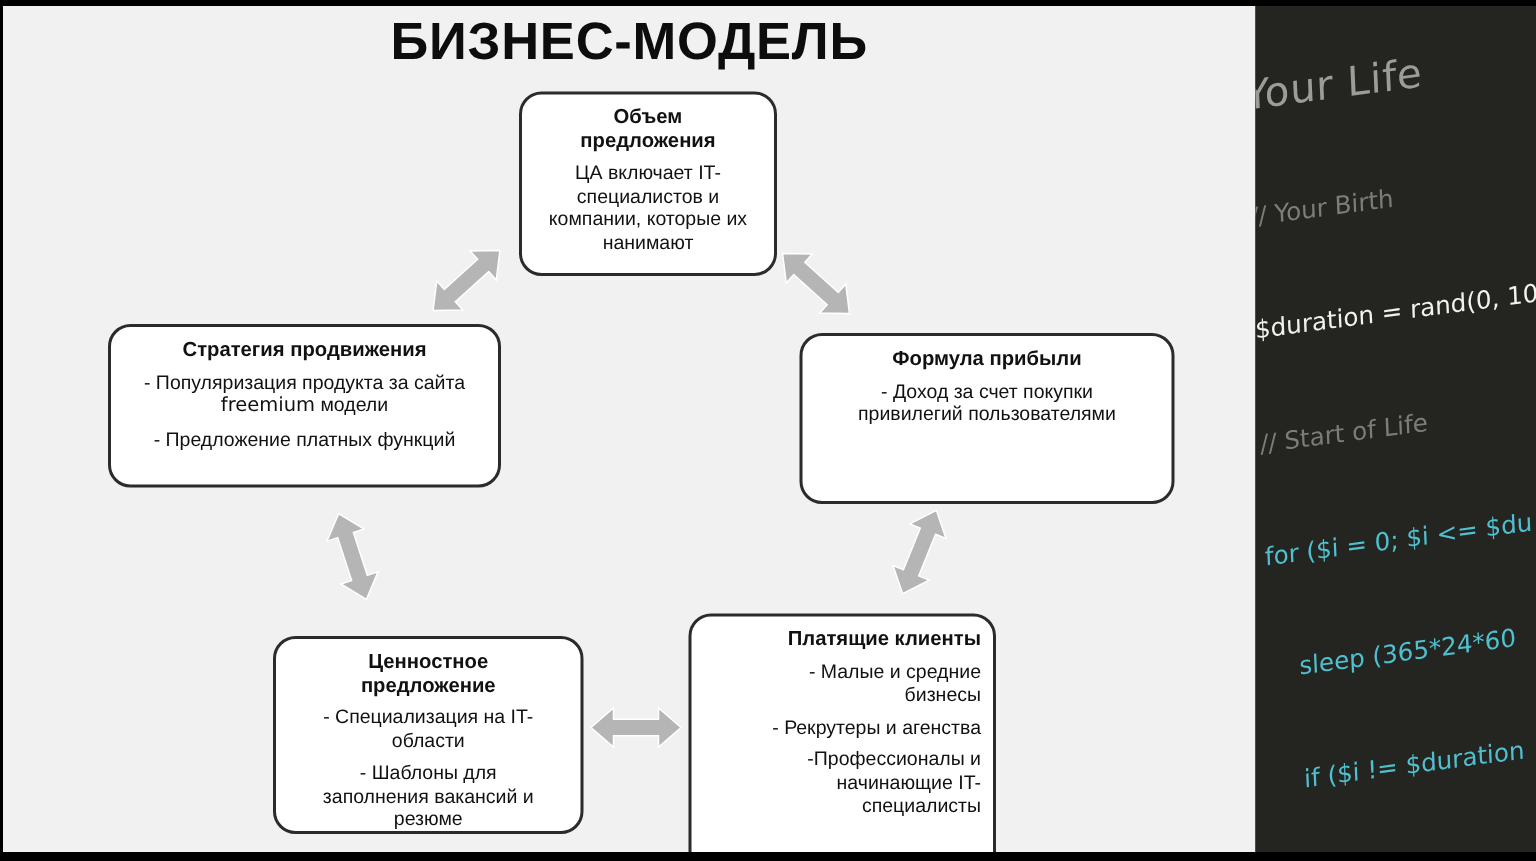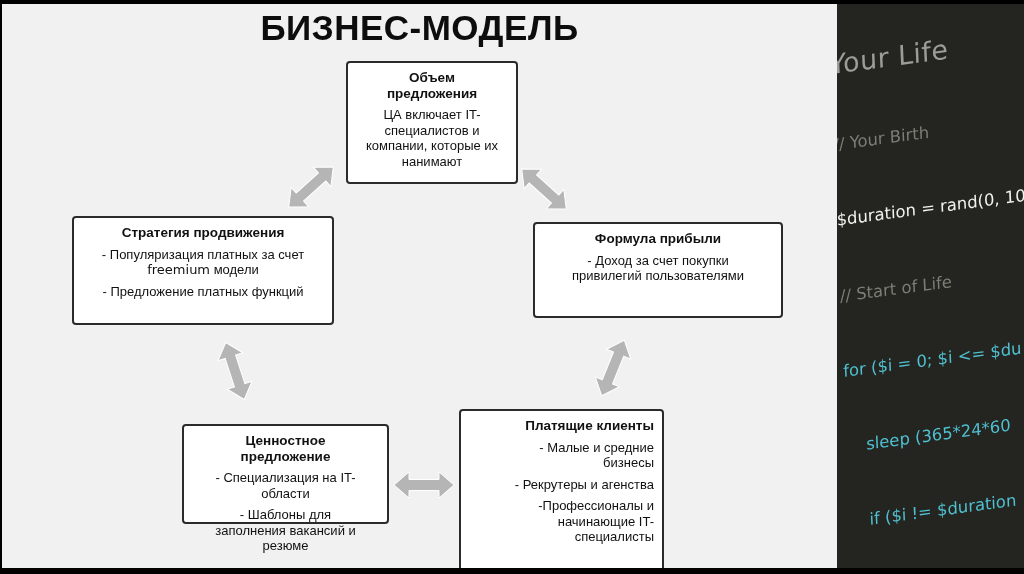--- a/index.html
+++ b/index.html
@@ -34,21 +34,21 @@
     letter-spacing: 0.5px;
     color: #0d0d0d;
     font-family: "Liberation Sans", sans-serif;
   }
 
   
   .box {
     position: absolute;
     background: #ffffff;
     border: 2px solid #2b2b2b;
-    border-radius: 4px;
+    border-radius: 15px;
     text-align: center;
     color: #111;
     padding: 7px 8px 8px 8px;
     line-height: 1.18;
   }
   .box .bx-title {
     font-weight: bold;
     font-size: 13.5px;
     margin-bottom: 5px;
     line-height: 1.15;
@@ -56,22 +56,22 @@
   .box .bx-line {
     font-size: 13px;
     margin-top: 6px;
     line-height: 1.2;
   }
   .box .bx-line:first-of-type { margin-top: 2px; }
   .freemium { font-family: "DejaVu Sans", sans-serif; font-size: 13px; }
 
   #box-offer      { left: 344px; top: 57px;  width: 172px; height: 123px; }
   #box-strategy   { left: 70px;  top: 212px; width: 262px; height: 109px; }
-  #box-profit     { left: 531px; top: 218px; width: 250px; height: 96px; }
-  #box-value      { left: 180px; top: 420px; width: 207px; height: 100px; }
+  #box-profit     { left: 531px; top: 218px; width: 250px; height: 114px; }
+  #box-value      { left: 180px; top: 420px; width: 207px; height: 132px; }
   #box-customers  { left: 457px; top: 405px; width: 205px; height: 186px; text-align: right; }
 
   
   .arrow {
     position: absolute;
     width: 60px; height: 30px;
   }
   .arrow svg { display: block; width: 100%; height: 100%; overflow: visible; }
 
   #arrow-strategy-offer  { left: 279px; top: 168px; transform: rotate(-42deg); }
@@ -137,21 +137,21 @@
         <span>ЦА включает IT-</span><br>
         <span>специалистов и</span><br>
         <span>компании, которые их</span><br>
         <span>нанимают</span>
       </div>
     </div>
 
     <div class="box" id="box-strategy">
       <div class="bx-title">Стратегия продвижения</div>
       <div class="bx-line">
-        <span>- Популяризация платных за счет</span><br>
+        <span>- Популяризация продукта за сайта</span><br>
         <span class="freemium">freemium</span><span> модели</span>
       </div>
       <div class="bx-line">
         <span>- Предложение платных функций</span><br>
       </div>
     </div>
 
     <div class="box" id="box-profit">
       <div class="bx-title">Формула прибыли</div>
       <div class="bx-line">

